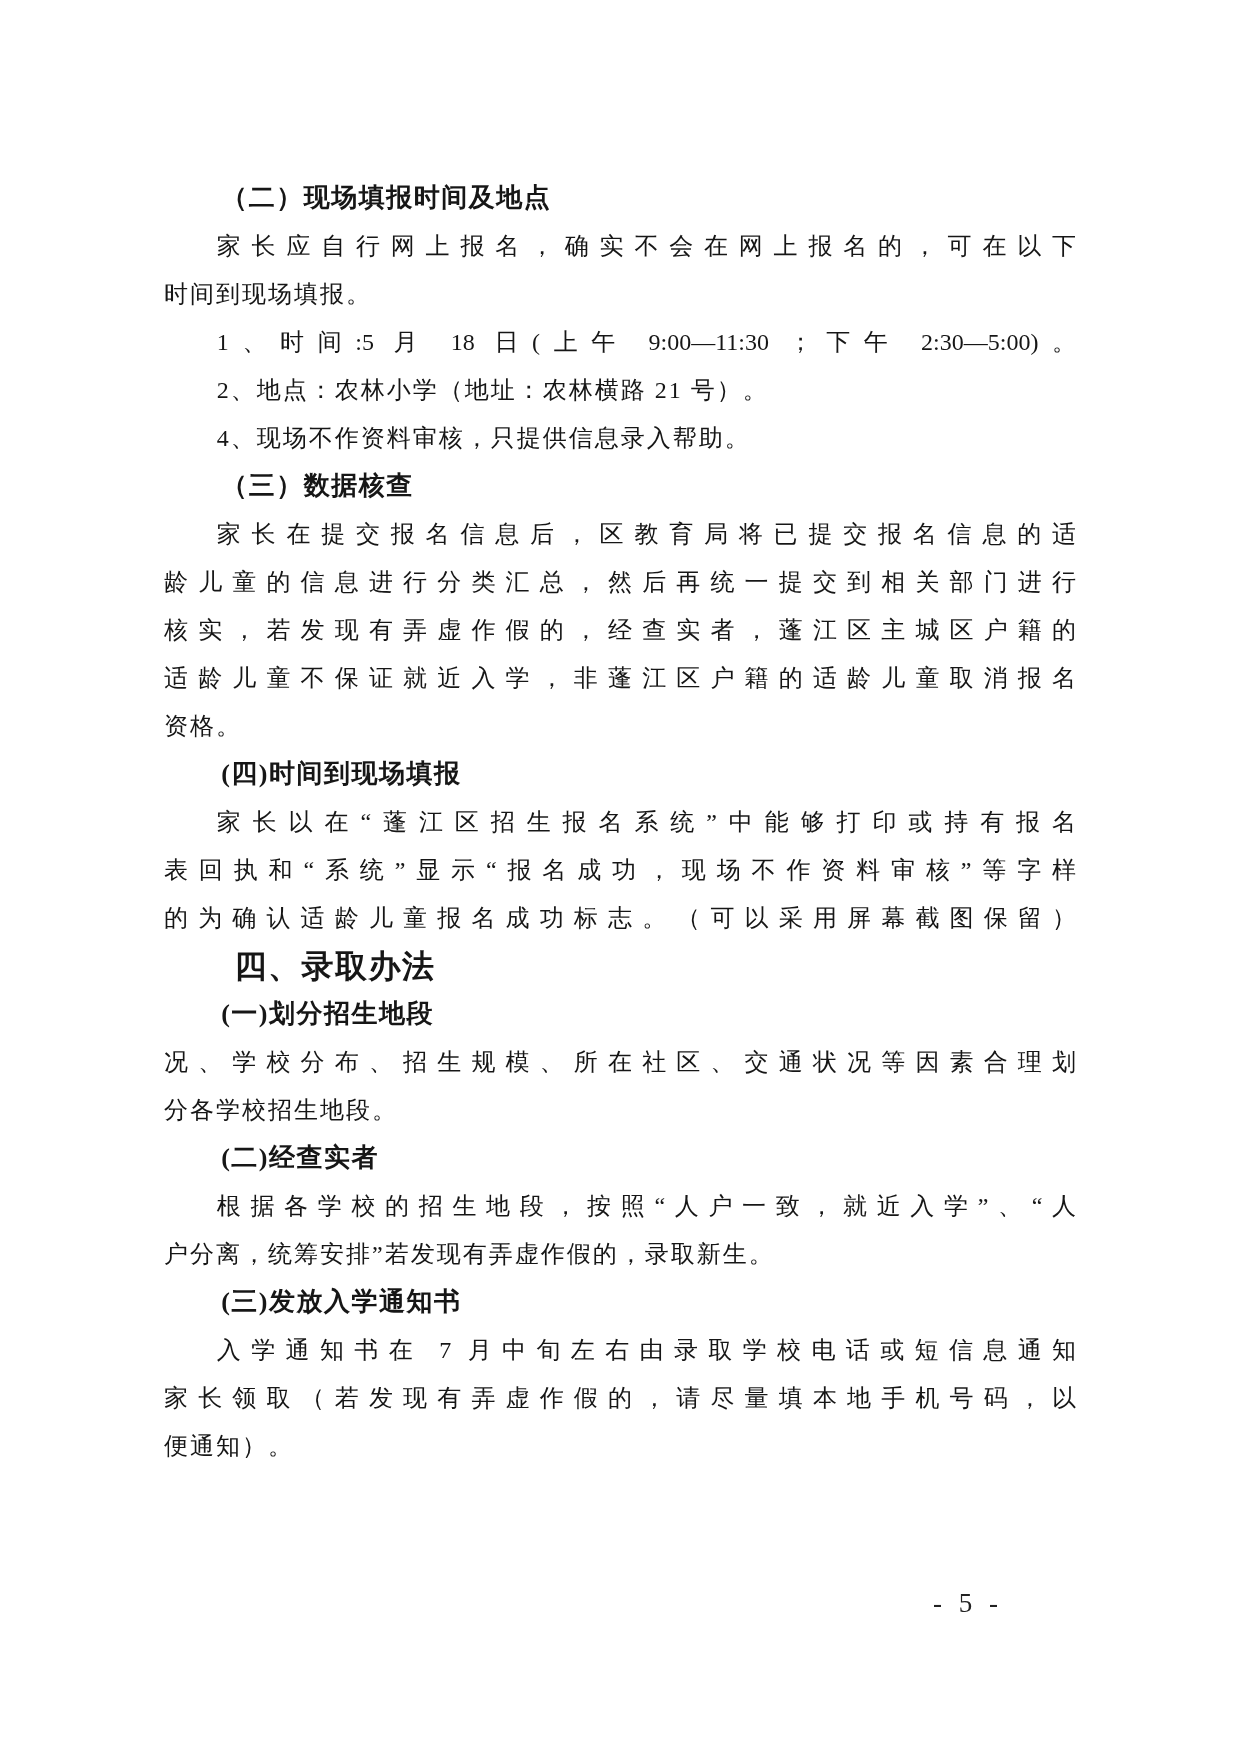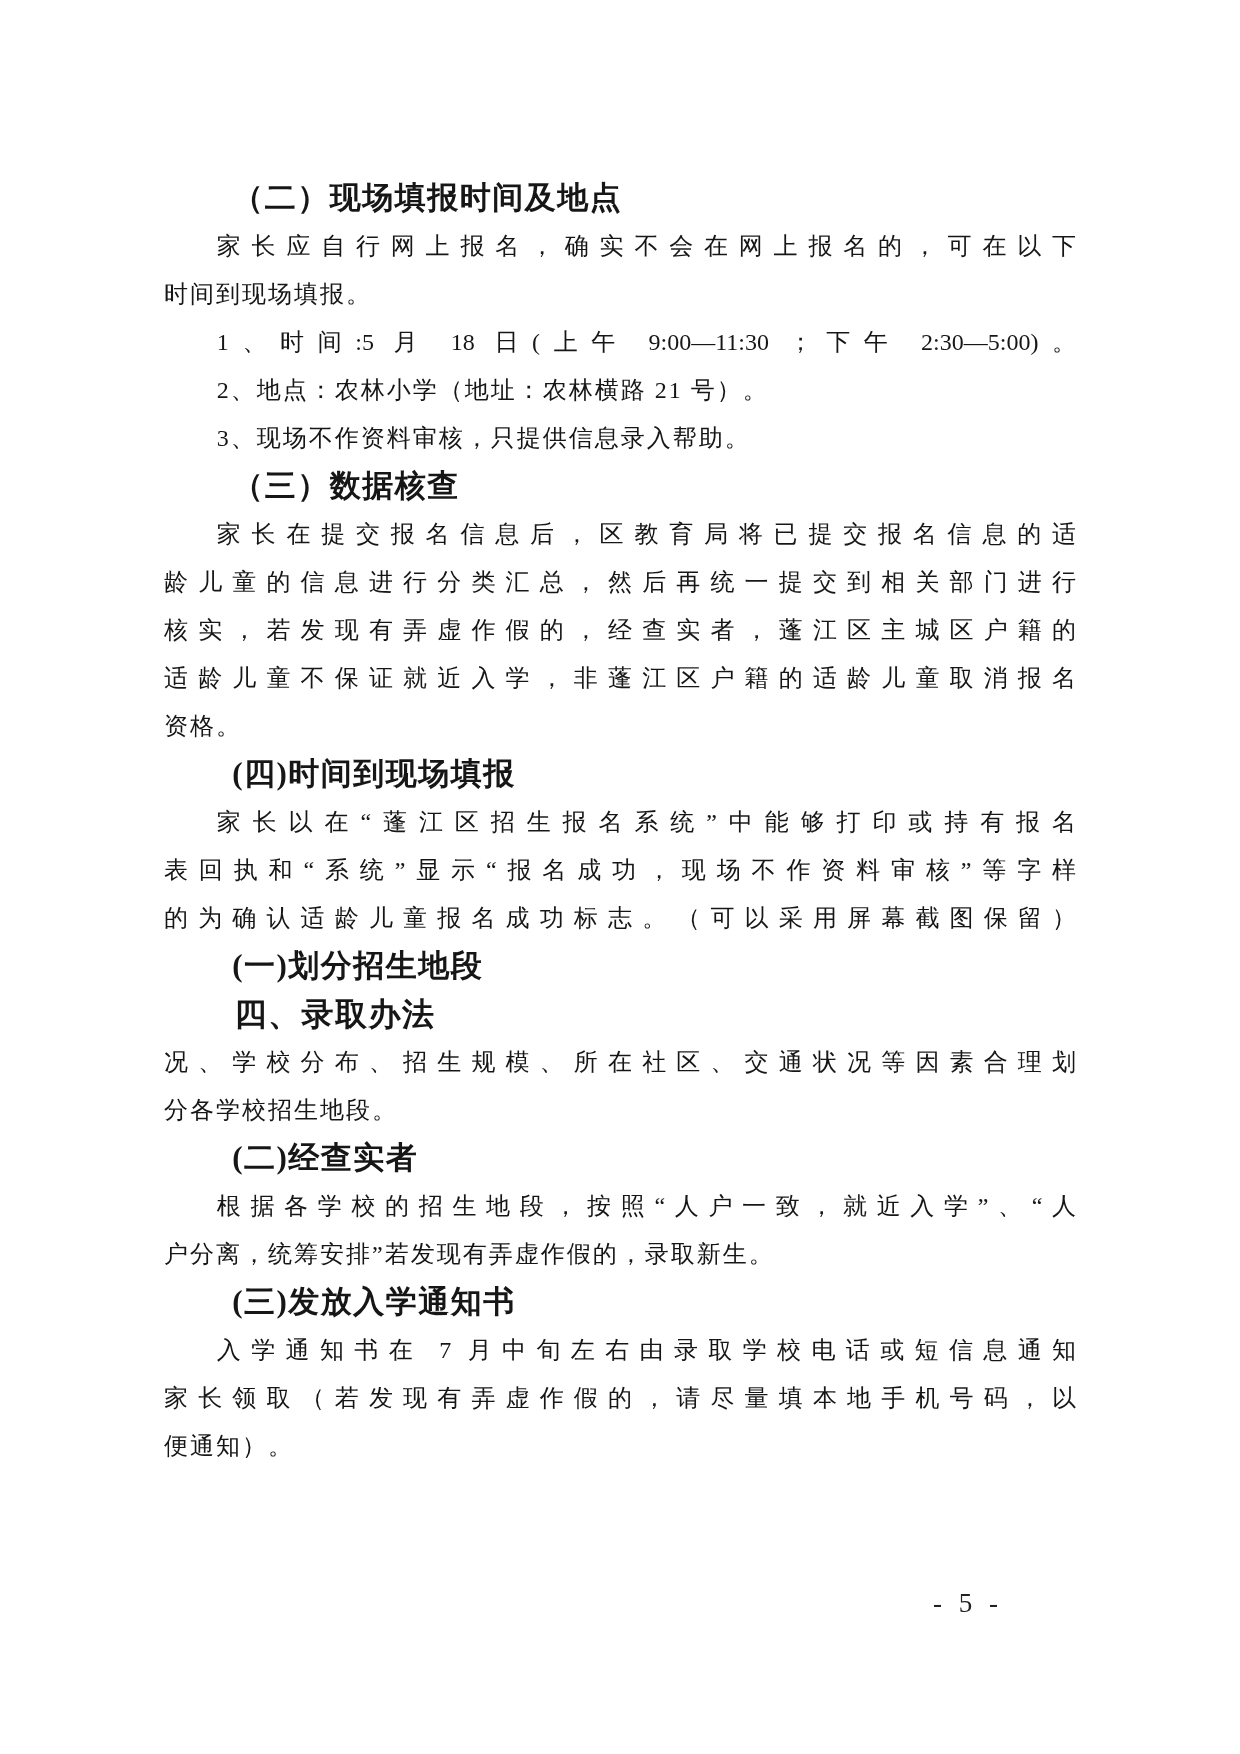--- a/index.html
+++ b/index.html
@@ -34,21 +34,21 @@
     letter-spacing: normal;
     text-align: justify;
     text-align-last: justify;
     text-justify: inter-character;
   }
   .indent {
     text-indent: 2.2em;
   }
   .h-kai {
     font-weight: bold;
-    font-size: 31px;
+    font-size: 26px;
     letter-spacing: 1.5px;
     font-family: "Liberation Serif", "DejaVu Serif", serif;
   }
   .h-hei {
     font-weight: bold;
     font-size: 32px;
     letter-spacing: 1.5px;
     font-family: "Liberation Sans", "DejaVu Sans", sans-serif;
   }
   .page-number {
@@ -66,33 +66,33 @@
 </head>
 <body>
 
 <div class="page">
   <div class="text-block">
     <div class="line h-kai indent">（二）现场填报时间及地点</div>
     <div class="line indent fill">家长应自行网上报名，确实不会在网上报名的，可在以下</div>
     <div class="line">时间到现场填报。</div>
     <div class="line indent fill">1、时间:5 月 18 日(上午 9:00—11:30 ；下午 2:30—5:00)。</div>
     <div class="line indent">2、地点：农林小学（地址：农林横路 21 号）。</div>
-    <div class="line indent">3、现场不作资料审核，只提供信息录入帮助。</div>
+    <div class="line indent">4、现场不作资料审核，只提供信息录入帮助。</div>
     <div class="line h-kai indent">（三）数据核查</div>
     <div class="line indent fill">家长在提交报名信息后，区教育局将已提交报名信息的适</div>
     <div class="line fill">龄儿童的信息进行分类汇总，然后再统一提交到相关部门进行</div>
     <div class="line fill">核实，若发现有弄虚作假的，经查实者，蓬江区主城区户籍的</div>
     <div class="line fill">适龄儿童不保证就近入学，非蓬江区户籍的适龄儿童取消报名</div>
     <div class="line">资格。</div>
     <div class="line h-kai indent">(四)时间到现场填报</div>
     <div class="line indent fill">家长以在“蓬江区招生报名系统”中能够打印或持有报名</div>
     <div class="line fill">表回执和“系统”显示“报名成功，现场不作资料审核”等字样</div>
     <div class="line fill">的为确认适龄儿童报名成功标志。（可以采用屏幕截图保留）</div>
+    <div class="line h-hei indent">四、录取办法</div>
     <div class="line h-kai indent">(一)划分招生地段</div>
-    <div class="line h-hei indent">四、录取办法</div>
     <div class="line fill">况、学校分布、招生规模、所在社区、交通状况等因素合理划</div>
     <div class="line">分各学校招生地段。</div>
     <div class="line h-kai indent">(二)经查实者</div>
     <div class="line indent fill">根据各学校的招生地段，按照“人户一致，就近入学”、“人</div>
     <div class="line">户分离，统筹安排”若发现有弄虚作假的，录取新生。</div>
     <div class="line h-kai indent">(三)发放入学通知书</div>
     <div class="line indent fill">入学通知书在 7 月中旬左右由录取学校电话或短信息通知</div>
     <div class="line fill">家长领取（若发现有弄虚作假的，请尽量填本地手机号码，以</div>
     <div class="line">便通知）。</div>
   </div>

